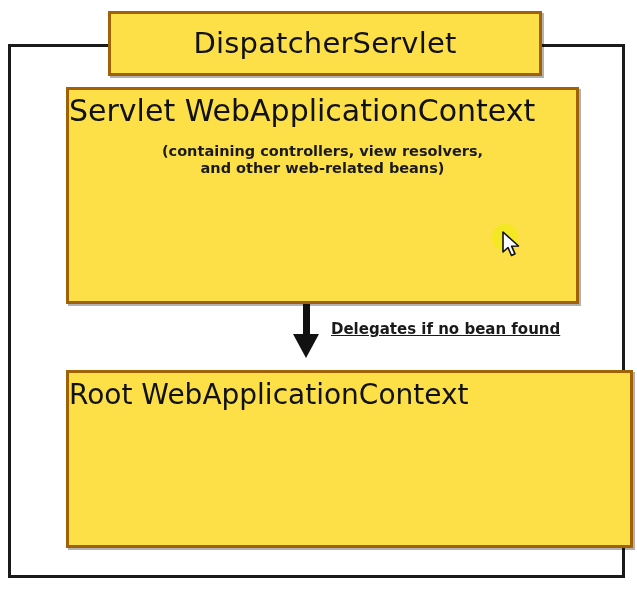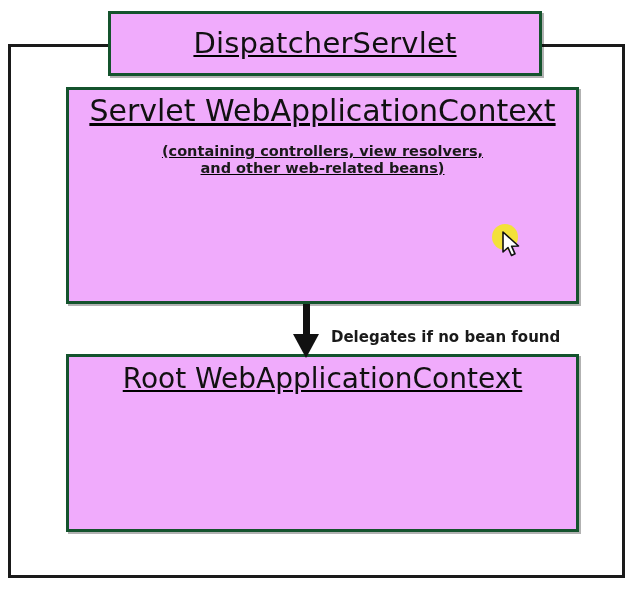--- a/index.html
+++ b/index.html
@@ -26,25 +26,24 @@
     width: 617px;
     height: 534px;
     border: 3px solid #1a1a1a;
     box-sizing: border-box;
     background: transparent;
   }
 
   
   .panel {
     position: absolute;
-    background: #f0abfc;
-    border: 3px solid #14532d;
+    background: #fde047;
+    border: 3px solid #a16207;
     box-sizing: border-box;
     box-shadow: 2px 2px 0 rgba(0,0,0,0.30);
-    text-decoration: underline;
   }
 
   .dispatcher-box {
     left: 108px;
     top: 11px;
     width: 434px;
     height: 65px;
     z-index: 5;
     display: flex;
     align-items: center;
@@ -59,28 +58,27 @@
 
   .servlet-ctx-box {
     left: 66px;
     top: 87px;
     width: 513px;
     height: 217px;
     z-index: 4;
   }
   .root-ctx-box {
     left: 66px;
-    top: 354px;
-    width: 513px;
+    top: 370px;
+    width: 567px;
     height: 178px;
     z-index: 4;
   }
 
   .ctx-title {
-    text-align: center;
     font-size: 30px;
     color: #111111;
     line-height: 1.05;
     margin-top: 5px;
     white-space: nowrap;
   }
   .root-ctx-box .ctx-title {
     font-size: 28px;
     margin-top: 7px;
   }
@@ -173,21 +171,21 @@
 
   <div class="bean shadow-back" style="left:104px; top:200px; width:114px; height:46px;"></div>
   <div class="bean" style="left:112px; top:211px; width:114px; height:46px;">Controllers</div>
 
   <div class="bean" style="left:246px; top:243px; width:120px; height:46px;">ViewResolver</div>
 
   <div class="bean" style="left:393px; top:203px; width:153px; height:48px;">HandlerMapping</div>
 
   <div class="arrow-shaft" style="left:303px; top:304px; width:7px; height:36px;"></div>
   <div class="arrow-head" style="left:293px; top:334px;"></div>
-  <div class="arrow-label" style="left:331px; top:328px;">Delegates if no bean found</div>
+  <div class="arrow-label" style="left:331px; top:320px;text-decoration:underline;">Delegates if no bean found</div>
 
   <div class="panel root-ctx-box">
     <div class="ctx-title">Root WebApplicationContext</div>
   </div>
 
   <div class="bean shadow-back" style="left:169px; top:460px; width:106px; height:48px;"></div>
   <div class="bean" style="left:177px; top:470px; width:106px; height:48px;">Services</div>
 
   <div class="bean shadow-back" style="left:358px; top:460px; width:118px; height:48px;"></div>
   <div class="bean" style="left:366px; top:470px; width:118px; height:48px;">Repositories</div>

